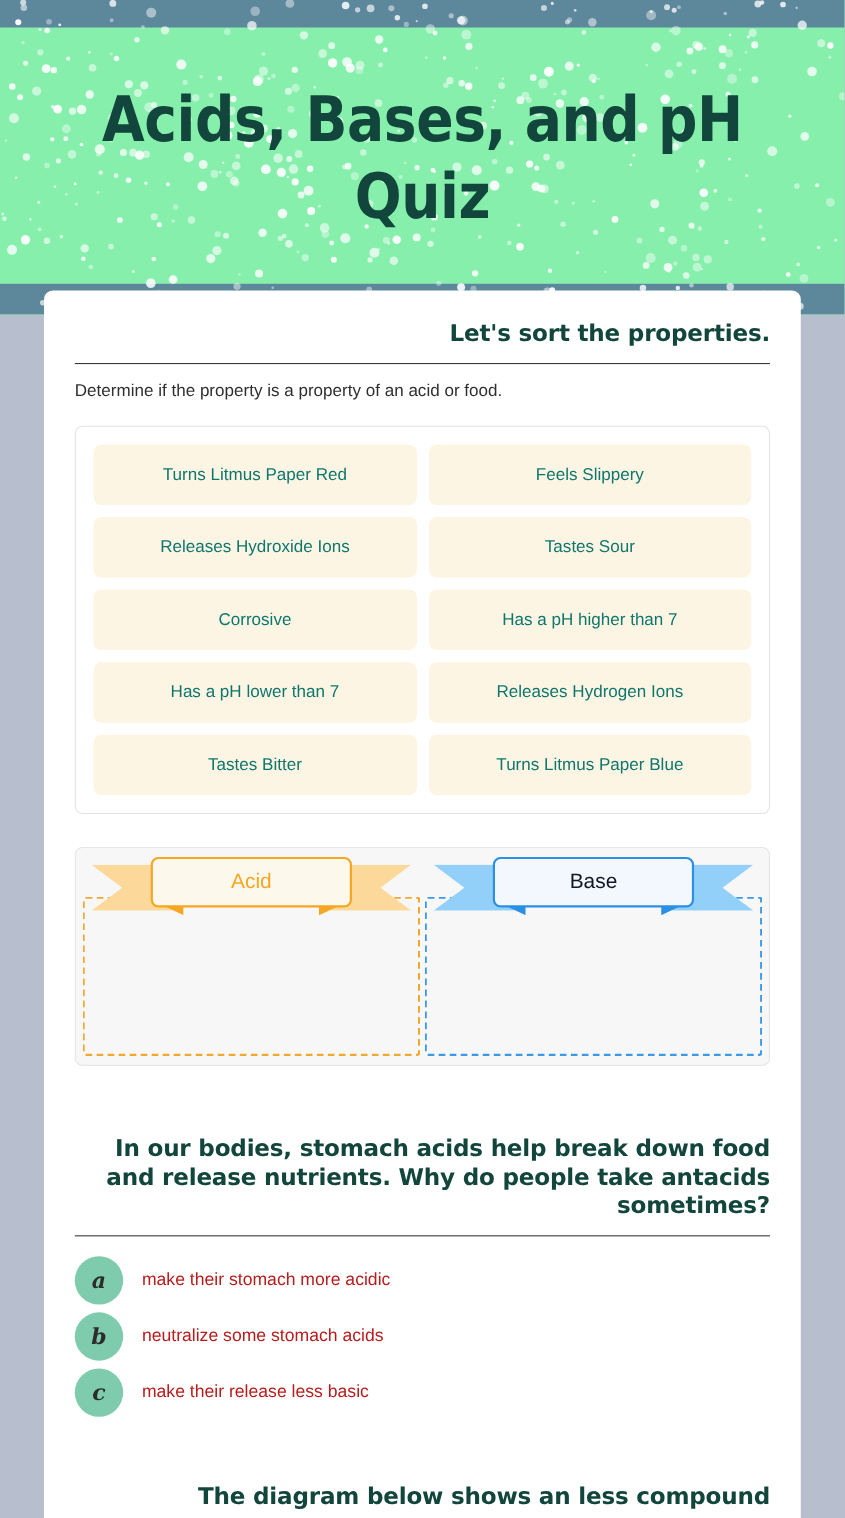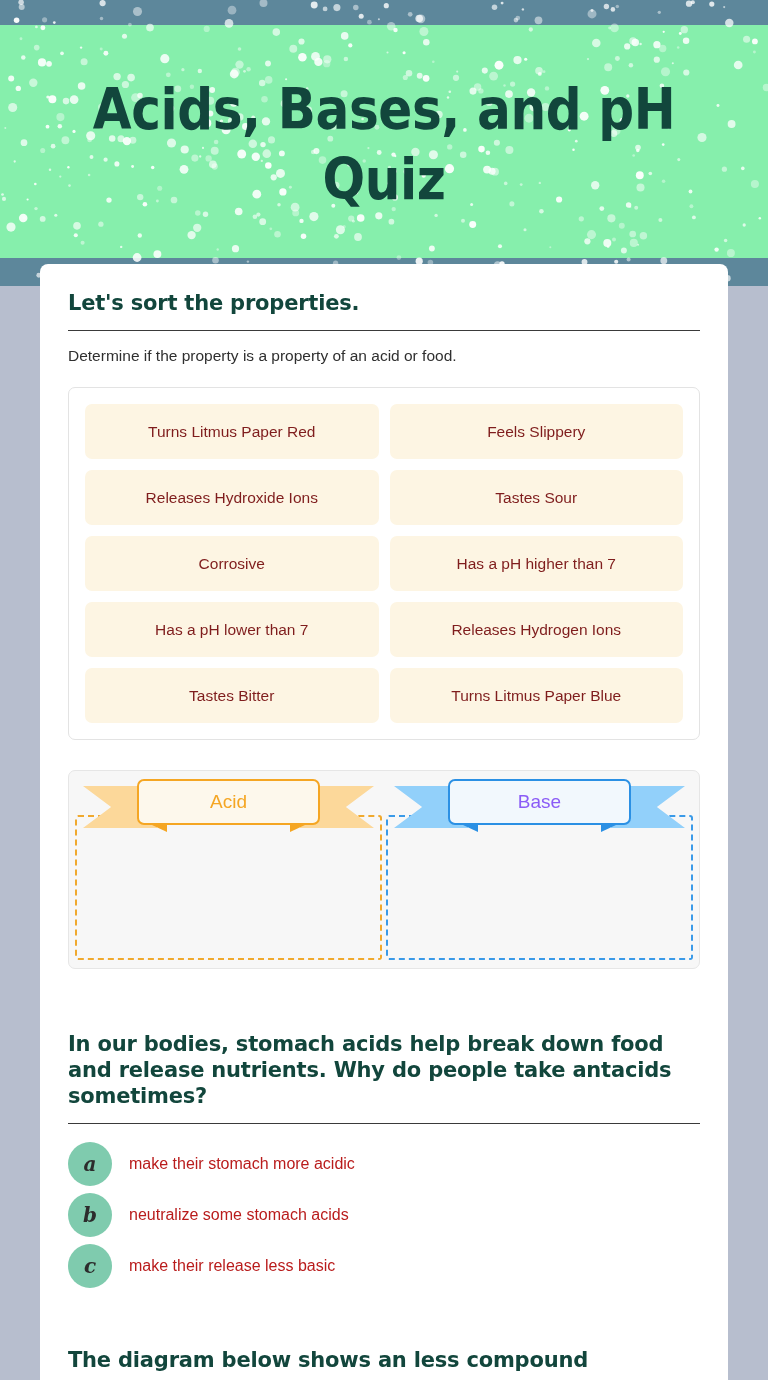--- a/index.html
+++ b/index.html
@@ -82,20 +82,21 @@
 
   .section { padding: 0 28px; }
 
   .q-title {
     color: #12463c;
     font-family: "DejaVu Sans", sans-serif;
     font-weight: bold;
     font-size: 21px;
     line-height: 26px;
     letter-spacing: -0.2px;
+    text-align: right;
   }
   .q-title.multi { font-size: 21px; line-height: 26px; }
 
   .rule {
     height: 1px;
     background: #3a3a3a;
     margin-top: 14px;
     margin-bottom: 0;
   }
 
@@ -120,21 +121,21 @@
     gap: 11px 11px;
   }
   .tile {
     background: #fdf5e3;
     border-radius: 7px;
     height: 55px;
     display: flex;
     align-items: center;
     justify-content: center;
     font-size: 15.5px;
-    color: #7f1d1d;
+    color: #0f766e;
     text-align: center;
     padding: 0 8px;
     cursor: move;
   }
 
   
   .drop-panel {
     margin-top: 30px;
     background: #f7f7f7;
     border: 1px solid #e6e6e6;
@@ -198,21 +199,21 @@
     border-radius: 7px;
     display: flex;
     align-items: center;
     justify-content: center;
     color: #f5a623;
     font-size: 19px;
   }
   .ribbon.blue .ribbon-box {
     background: #f2f8fd;
     border-color: #2b90e4;
-    color: #8b5cf6;
+    color: #0f172a;
   }
 
   
   .mcq-block { margin-top: 62px; }
   .choices { padding-top: 14px; }
   .choice {
     display: flex;
     align-items: center;
     gap: 17px;
     height: 51px;

